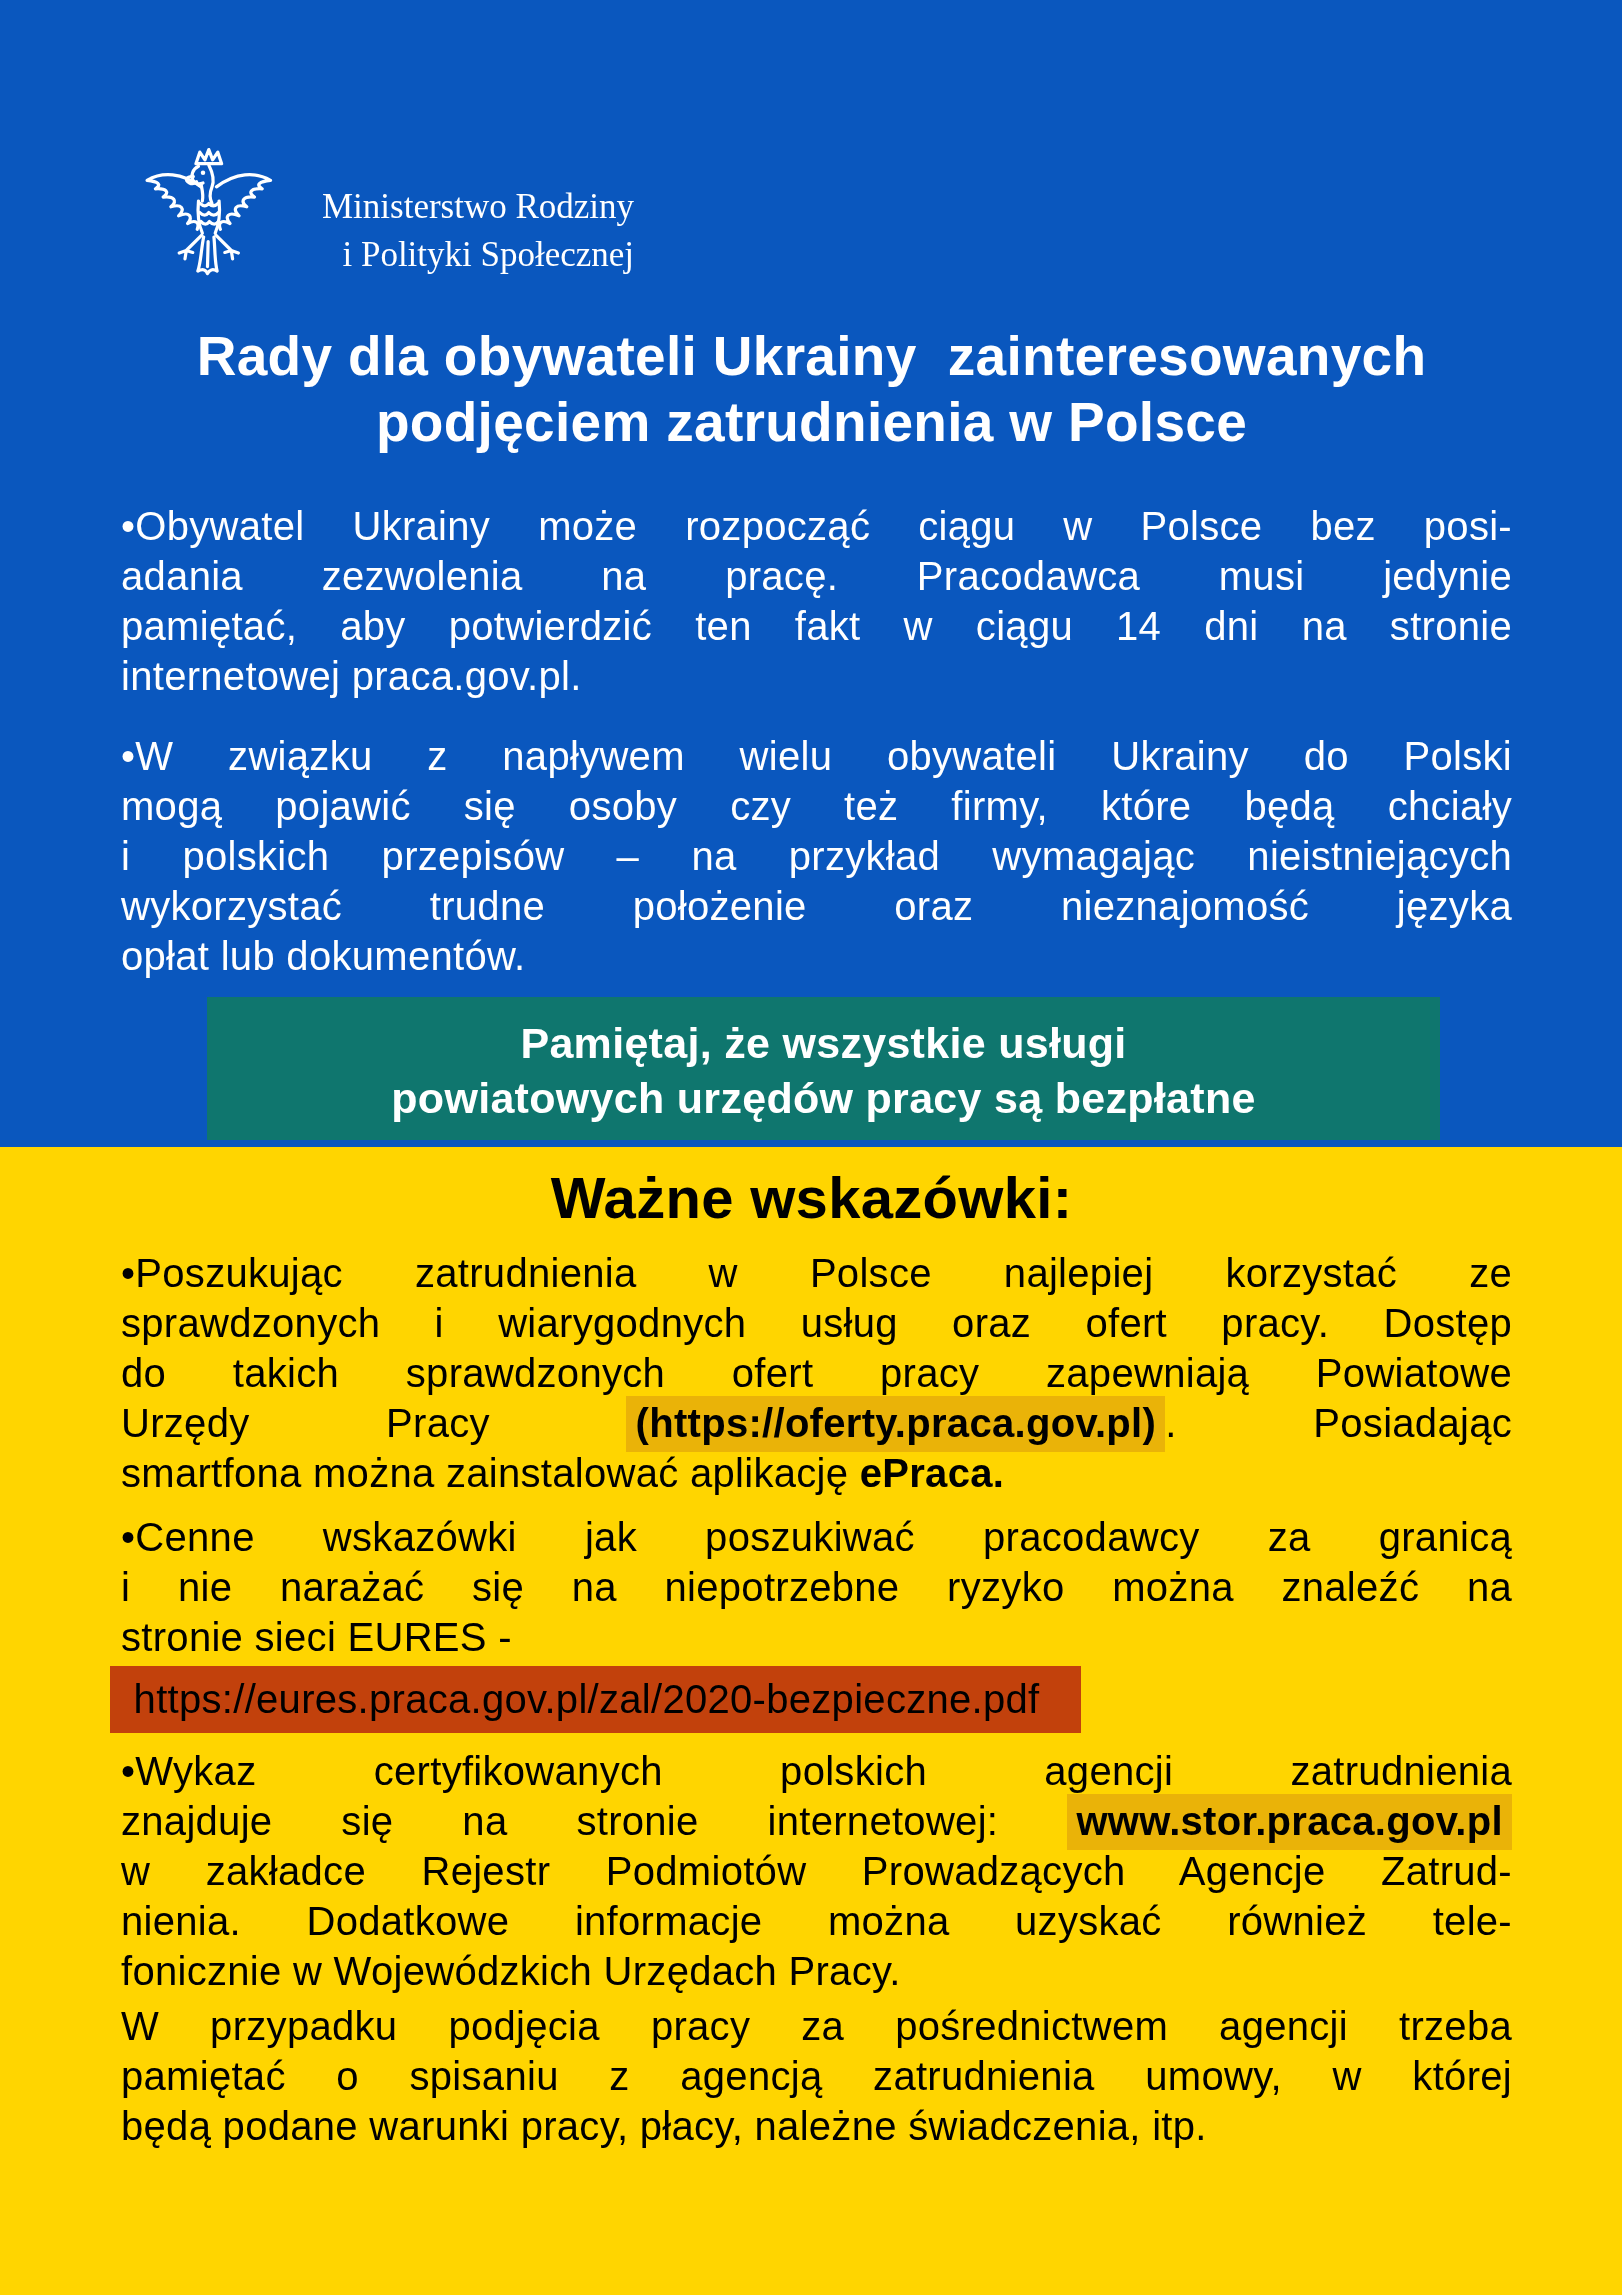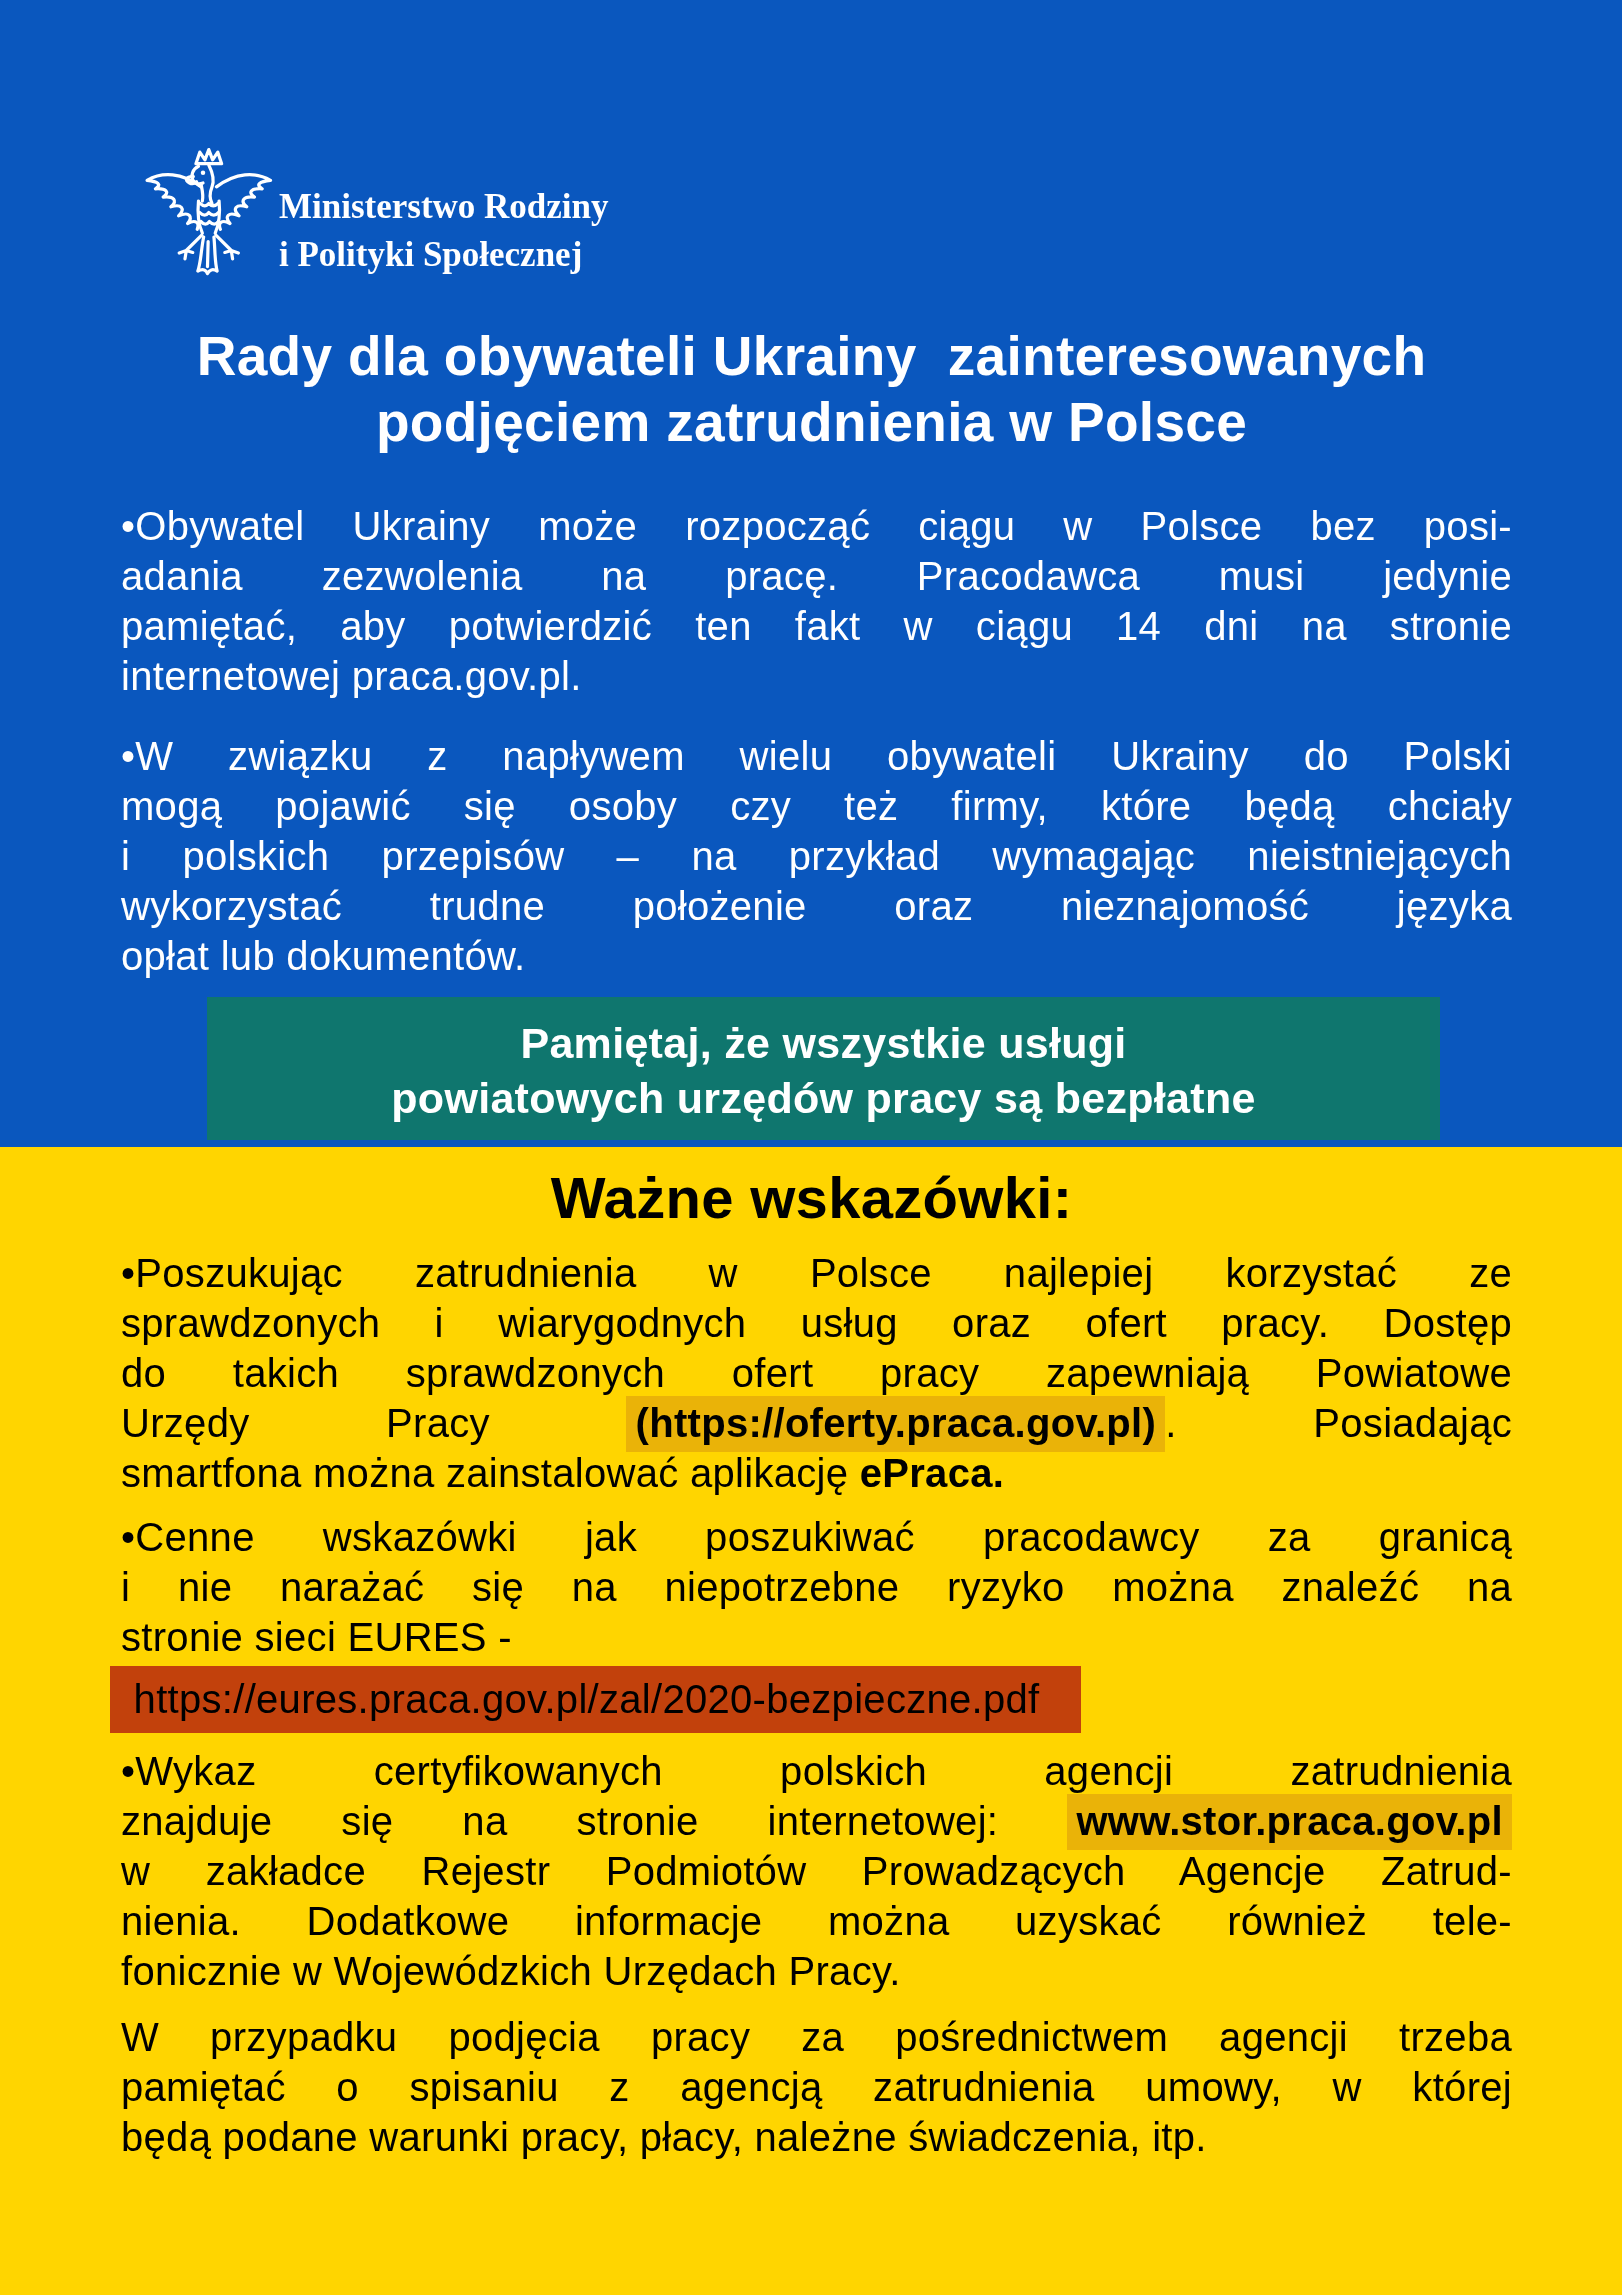--- a/index.html
+++ b/index.html
@@ -17,24 +17,24 @@
     background:#0A57BE;
     color:#ffffff;
     padding-top:147px;
   }
   .logo-row {
     display:flex; align-items:flex-start;
     margin-left:136px; height:137px;
   }
   .eagle-wrap { width:143px; height:135px; flex:0 0 auto; }
   .ministry-name {
-    margin-top:36px;
+    margin-left:43px; margin-top:36px;
     font-family:"Liberation Serif","DejaVu Serif",serif;
     font-size:35px; line-height:48px;
-    text-align:left; width:max-content;font-weight:bold;
+    text-align:right; width:max-content;
   }
   .poster-title {
     margin-top:39px;
     text-align:center;
     font-weight:700; font-size:55px; line-height:66px;
     letter-spacing:0.3px;
   }
 
   .para {
     margin-left:121px; margin-right:111px;
@@ -63,21 +63,21 @@
     color:#000000;
   }
   .section-heading {
     padding-top:16.4px;
     text-align:center;
     font-weight:700; font-size:58px; line-height:69px;
     letter-spacing:0.3px;
   }
   .yellow-section .para { margin-top:13.7px; }
   .yellow-section .para.first { margin-top:15.7px; }
-  .yellow-section .para.cont { margin-top:16px; }
+  .yellow-section .para.cont { margin-top:5px; }
 
   .bold { font-weight:700; }
   .hl {
     background:#eab308;
     font-weight:700;
     padding:5.2px 9.2px 6.5px 9.2px;
   }
   .url-bar-line { margin-top:3.9px; }
   .url-bar {
     display:inline-block;

